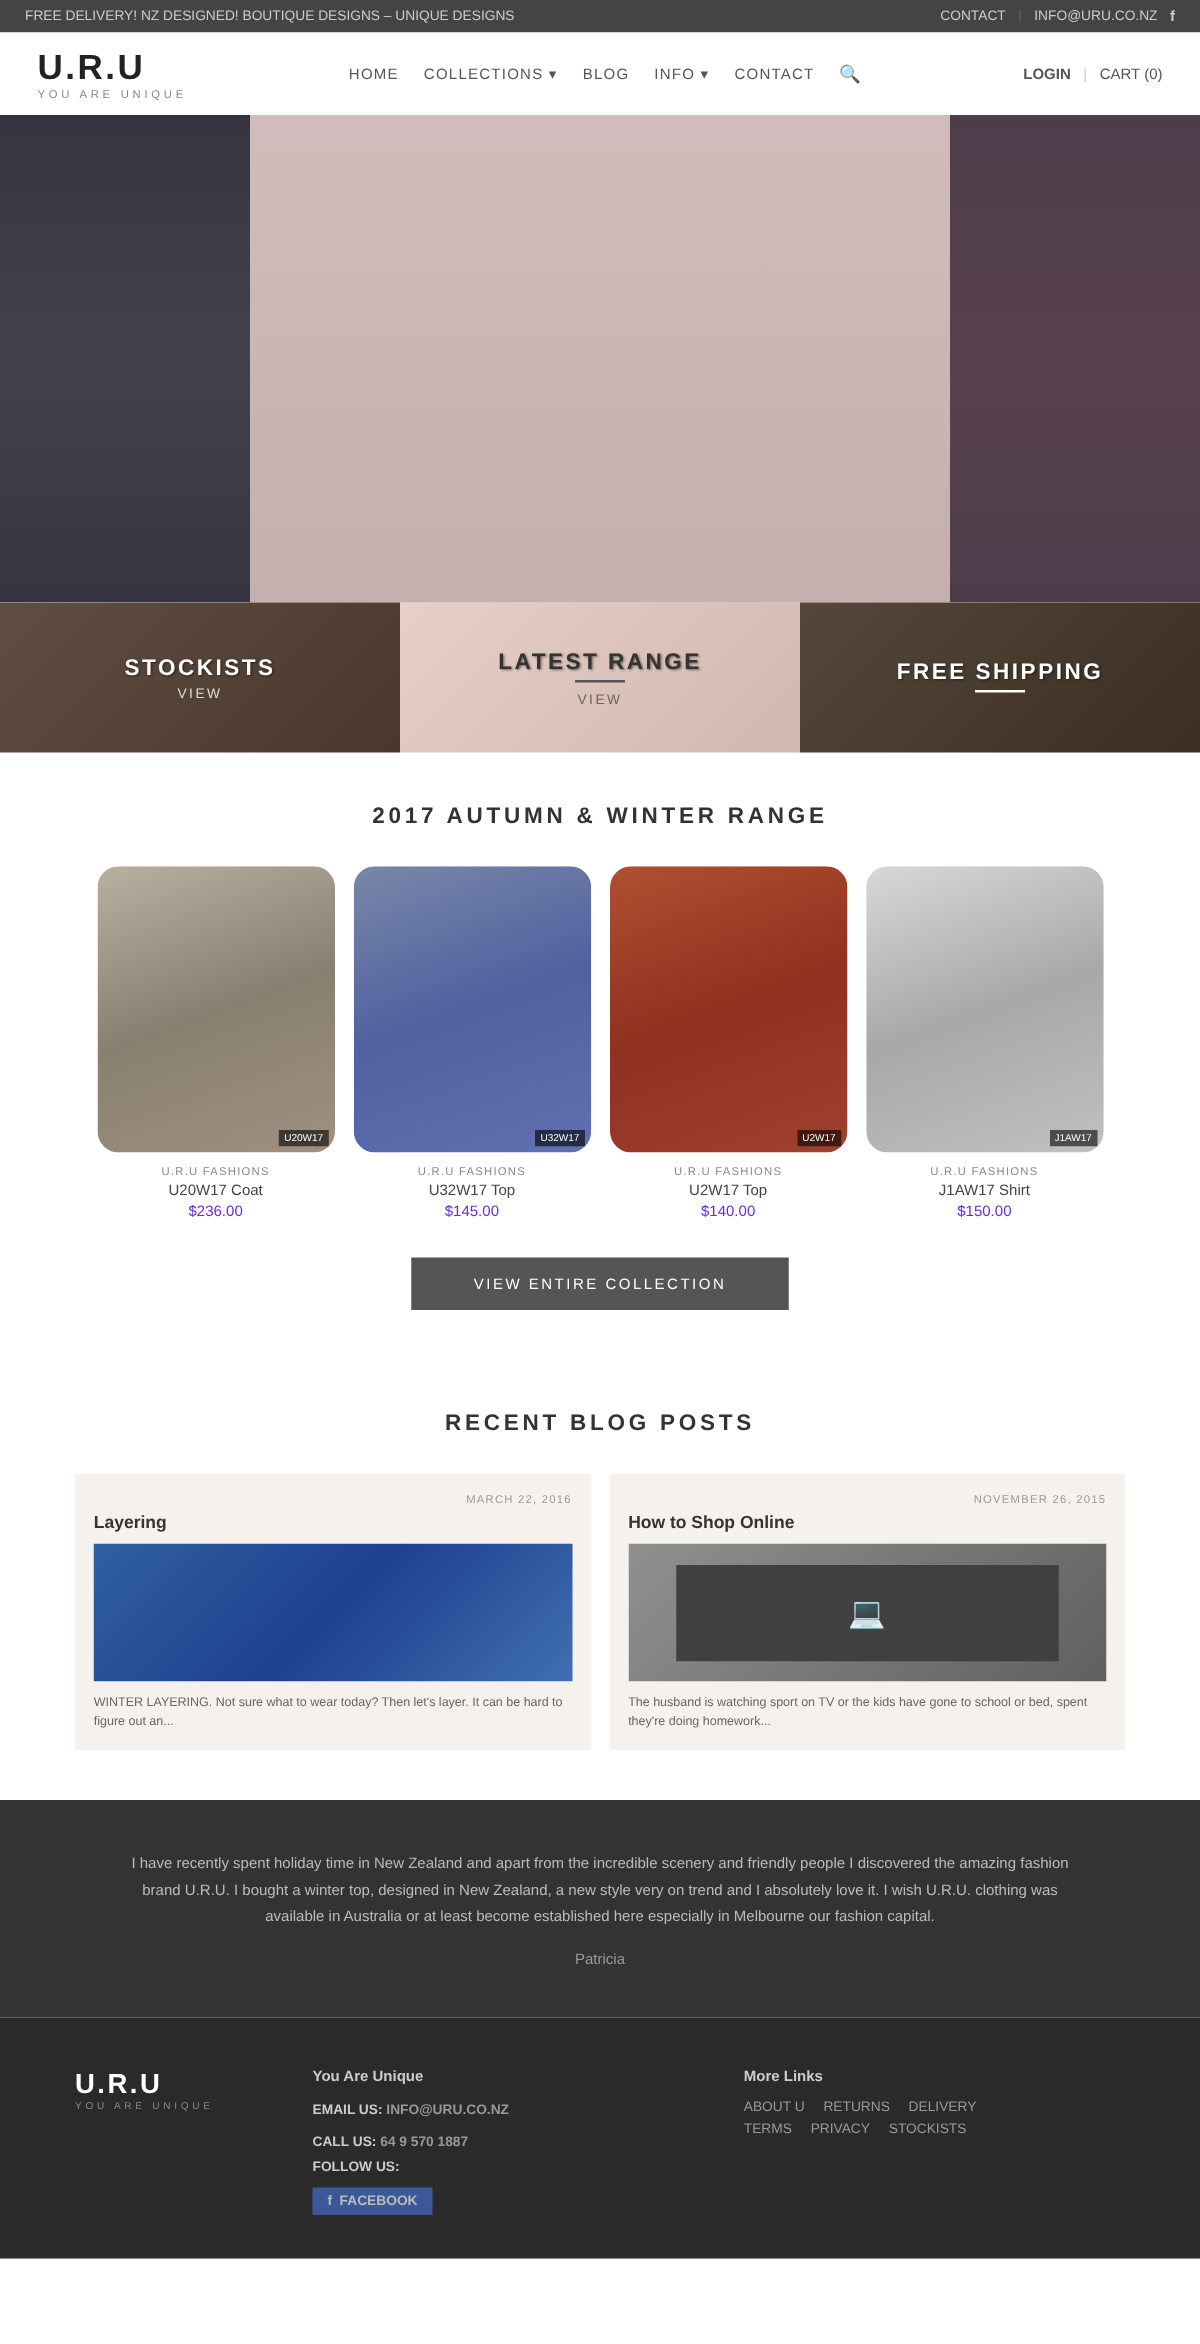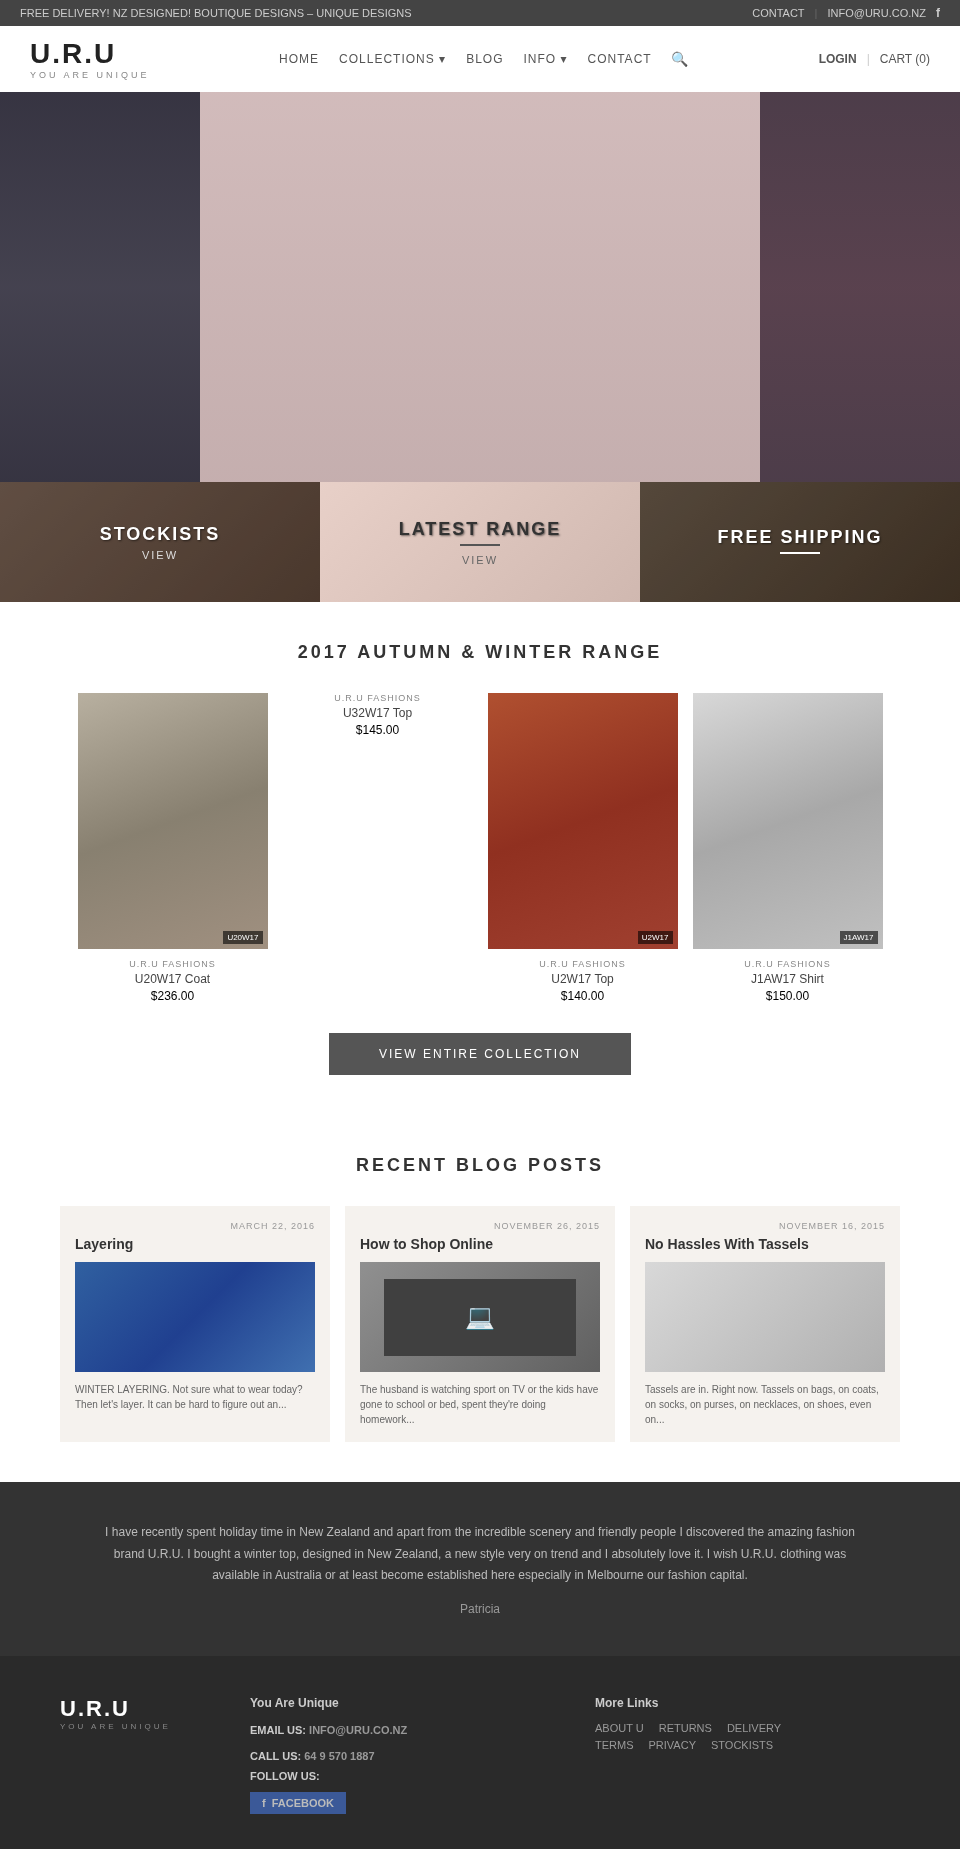--- a/index.html
+++ b/index.html
@@ -153,25 +153,26 @@
       margin-bottom: 30px;
     }
     .product-card {
       flex: 1;
       max-width: 190px;
       text-align: center;
       cursor: pointer;
     }
     .product-img {
       width: 100%;
-      height: 256px;
+      height: 229px;
       background: #d0c8c0;
       margin-bottom: 10px;
       position: relative;
       overflow: hidden;
+      border-radius: 17px;
     }
     .product-img-1 { background: linear-gradient(160deg, #c8c0b0 0%, #a09080 100%); }
     .product-img-2 { background: linear-gradient(160deg, #8090a8 0%, #6070a0 100%); }
     .product-img-3 { background: linear-gradient(160deg, #a05030 0%, #803020 100%); }
     .product-img-4 { background: linear-gradient(160deg, #e0e0e0 0%, #b0b0b0 100%); }
     .product-img-label {
       position: absolute;
       bottom: 5px;
       right: 5px;
       background: rgba(0,0,0,0.6);
@@ -185,21 +186,21 @@
       letter-spacing: 1px;
       text-transform: uppercase;
     }
     .product-name {
       font-size: 12px;
       color: #444;
       margin: 3px 0;
     }
     .product-price {
       font-size: 12px;
-      color: #000000;
+      color: #6d28d9;
     }
 
     .view-collection-btn {
       background: #555;
       color: #fff;
       border: none;
       padding: 14px 50px;
       font-size: 12px;
       letter-spacing: 2px;
       text-transform: uppercase;
@@ -367,20 +368,25 @@
         <div style="width:100%;height:100%;background:linear-gradient(160deg,#b8b0a0 0%,#888070 50%,#a09080 100%);display:flex;align-items:flex-end;justify-content:flex-end;">
           <span class="product-img-label">U20W17</span>
         </div>
       </div>
       <div class="product-brand">U.R.U FASHIONS</div>
       <div class="product-name">U20W17 Coat</div>
       <div class="product-price">$236.00</div>
     </div>
 
     <div class="product-card">
+      <div class="product-img product-img-2">
+        <div style="width:100%;height:100%;background:linear-gradient(160deg,#7888a8 0%,#5060a0 50%,#6070b0 100%);display:flex;align-items:flex-end;justify-content:flex-end;">
+          <span class="product-img-label">U32W17</span>
+        </div>
+      </div>
       <div class="product-brand">U.R.U FASHIONS</div>
       <div class="product-name">U32W17 Top</div>
       <div class="product-price">$145.00</div>
     </div>
 
     <div class="product-card">
       <div class="product-img product-img-3">
         <div style="width:100%;height:100%;background:linear-gradient(160deg,#b05030 0%,#903020 50%,#a04030 100%);display:flex;align-items:flex-end;justify-content:flex-end;">
           <span class="product-img-label">U2W17</span>
         </div>
@@ -420,26 +426,20 @@
       <div class="blog-date">NOVEMBER 26, 2015</div>
       <div class="blog-title">How to Shop Online</div>
       <div class="blog-img blog-img-2" style="background:linear-gradient(135deg,#909090 0%,#606060 100%);display:flex;align-items:center;justify-content:center;">
         <div style="background:#404040;width:80%;height:70%;display:flex;align-items:center;justify-content:center;">
           <div style="color:#888;font-size:24px;">💻</div>
         </div>
       </div>
       <div class="blog-excerpt">The husband is watching sport on TV or the kids have gone to school or bed, spent they're doing homework...</div>
     </div>
 
-    <div class="blog-card">
-      <div class="blog-date">NOVEMBER 16, 2015</div>
-      <div class="blog-title">No Hassles With Tassels</div>
-      <div class="blog-img blog-img-3" style="background:linear-gradient(135deg,#d8d8d8 0%,#b0b0b0 100%);"></div>
-      <div class="blog-excerpt">Tassels are in. Right now. Tassels on bags, on coats, on socks, on purses, on necklaces, on shoes, even on...</div>
-    </div>
 
   </div>
 </div>
 
 <div class="testimonial-section">
   <p class="testimonial-text">I have recently spent holiday time in New Zealand and apart from the incredible scenery and friendly people I discovered the amazing fashion brand U.R.U. I bought a winter top, designed in New Zealand, a new style very on trend and I absolutely love it. I wish U.R.U. clothing was available in Australia or at least become established here especially in Melbourne our fashion capital.</p>
   <p class="testimonial-author">Patricia</p>
 </div>
 
 <div class="footer">

